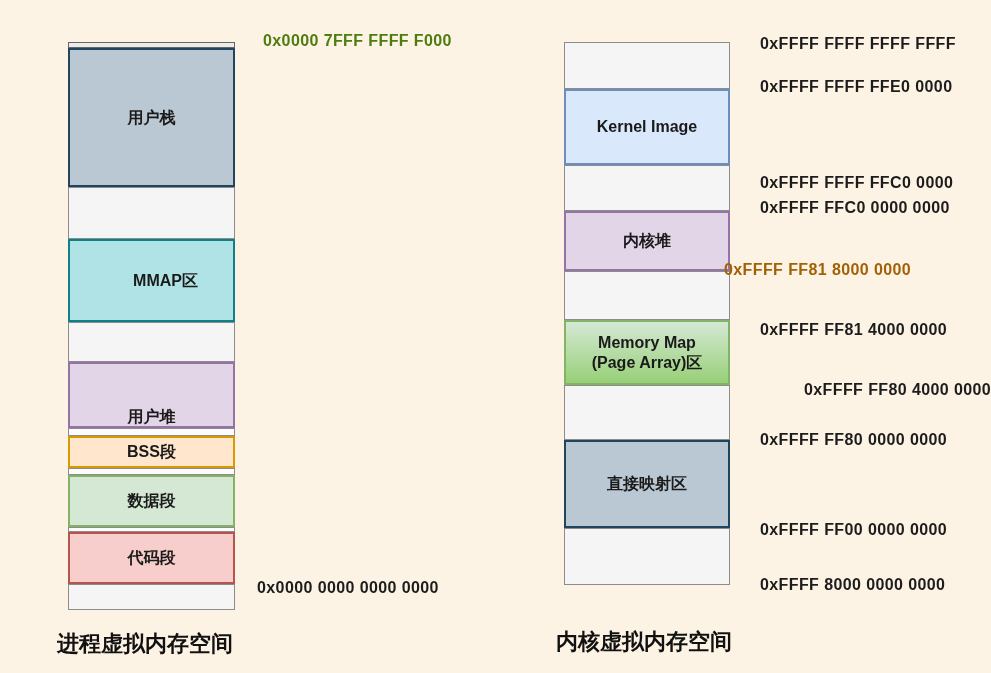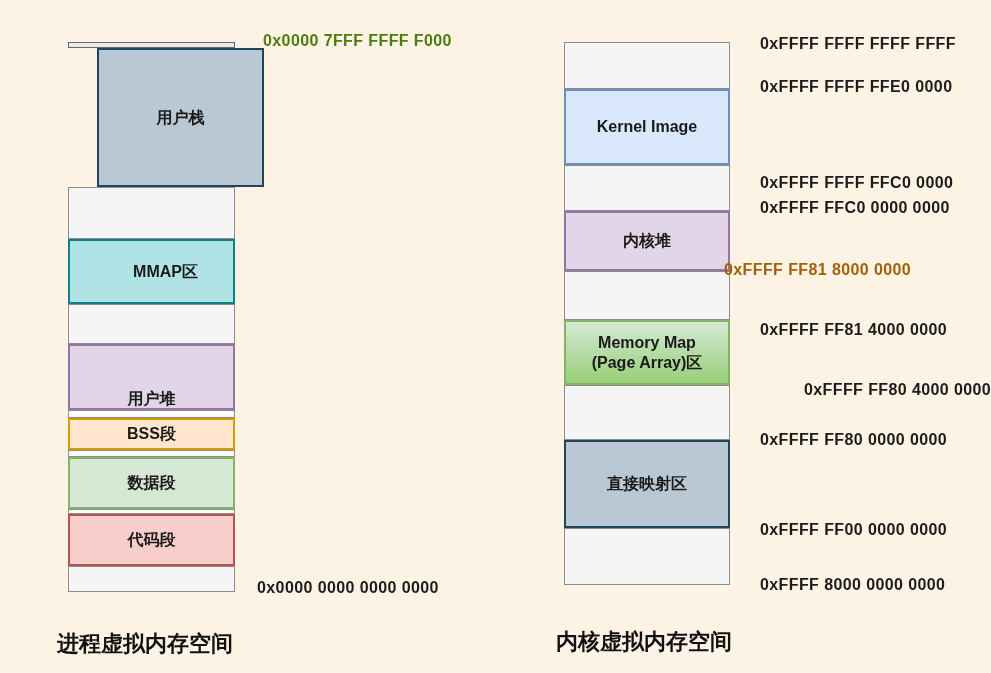--- a/index.html
+++ b/index.html
@@ -47,25 +47,25 @@
     line-height:1.1;
   }
 </style>
 </head>
 <body style="background: rgb(253, 243, 228);">
 
 <div class="canvas" id="canvas">
 
   <div class="mem-column" id="left-column" style="left: 68px; top: 42px; width: 167px;">
       <div class="mem-block" style="height: 6px; background: rgb(236, 236, 236); border-color: rgb(102, 102, 102); border-width: 1px;"></div>
-      <div class="mem-block" style="height: 139px; background: rgb(186, 200, 211); border-color: rgb(35, 68, 93); border-width: 2px; margin-left: 29px;">
+      <div class="mem-block" style="height: 139px; background: rgb(186, 200, 211); border-color: rgb(35, 68, 93); border-width: 2px;">
         <span class="block-label">用户栈</span>
       </div>
       <div class="mem-block" style="height: 52px; background: rgb(245, 245, 245); border-color: rgb(140, 140, 140); border-width: 1px;"></div>
-      <div class="mem-block" style="height: 65px; background: rgb(176, 227, 230); border-color: rgb(14, 128, 136); border-width: 2px; padding-left: 28px;">
+      <div class="mem-block" style="height: 83px; background: rgb(176, 227, 230); border-color: rgb(14, 128, 136); border-width: 2px; padding-left: 28px;">
         <span class="block-label">MMAP区</span>
       </div>
       <div class="mem-block" style="height: 40px; background: rgb(245, 245, 245); border-color: rgb(140, 140, 140); border-width: 1px;"></div>
       <div class="mem-block" style="height: 66px; background: rgb(225, 213, 231); border-color: rgb(150, 115, 166); border-width: 2px; align-items: flex-end;">
         <span class="block-label">用户堆</span>
       </div>
       <div class="mem-block" style="height: 8px; background: rgb(252, 252, 252); border-color: rgb(140, 140, 140); border-width: 1px;"></div>
       <div class="mem-block" style="height: 32px; background: rgb(255, 230, 204); border-color: rgb(215, 155, 0); border-width: 2px;">
         <span class="block-label">BSS段</span>
       </div>

